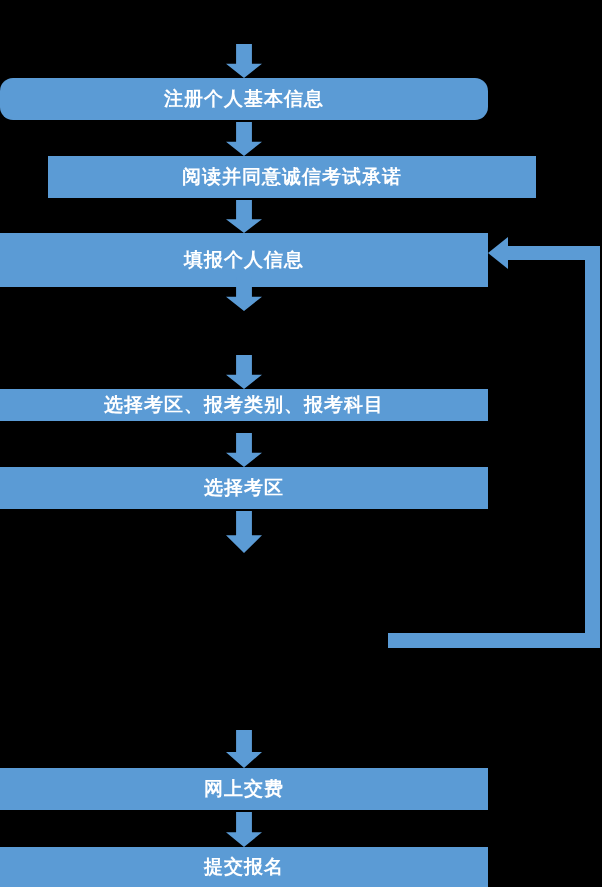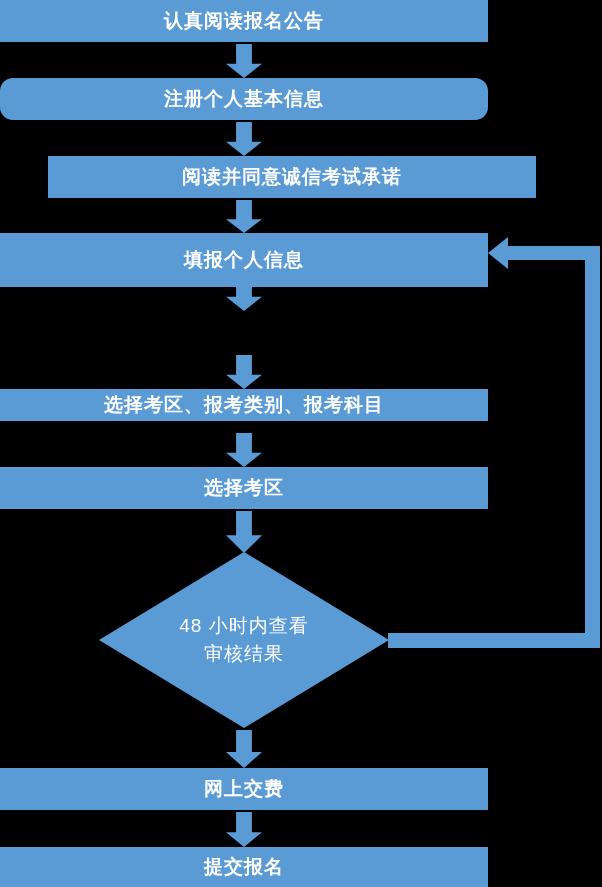--- a/index.html
+++ b/index.html
@@ -82,21 +82,20 @@
     background: #5B9BD5;
     -webkit-clip-path: polygon(0% 50%, 100% 0%, 100% 100%);
     clip-path: polygon(0% 50%, 100% 0%, 100% 100%);
   }
 </style>
 </head>
 <body>
 
 <div id="stage">
 
-  <div class="node process" style="top:0px;height:42px;">认真阅读报名公告</div>
 
   <div class="varrow" style="left:226px;top:44px;height:34px;"></div>
 
   <div class="node process" style="top:78px;height:42px;border-radius:13px;">注册个人基本信息</div>
 
   <div class="varrow" style="left:226px;top:122px;height:34px;"></div>
 
   <div class="node process" style="top:156px;height:42px;margin-left:48px;">阅读并同意诚信考试承诺</div>
 
   <div class="varrow" style="left:226px;top:200px;height:33px;"></div>
@@ -109,25 +108,20 @@
   <div class="varrow" style="left:226px;top:355px;height:34px;"></div>
 
   <div class="node process" style="top:389px;height:32px;">选择考区、报考类别、报考科目</div>
 
   <div class="varrow" style="left:226px;top:433px;height:34px;"></div>
 
   <div class="node process" style="top:467px;height:42px;">选择考区</div>
 
   <div class="varrow" style="left:226px;top:511px;height:42px;"></div>
 
-  <div class="diamond-wrap">
-    <div class="diamond-shape"></div>
-    <div class="diamond-label">48 小时内查看
-审核结果</div>
-  </div>
 
   <div class="loop-seg" style="left:388px;top:633px;width:212px;height:15px;"></div>
   <div class="loop-seg" style="left:585px;top:246px;width:15px;height:387px;"></div>
   <div class="loop-seg" style="left:505px;top:246px;width:88px;height:14px;"></div>
   <div class="loop-head" style="left:488px;top:237px;width:20px;height:32px;"></div>
 
   <div class="varrow" style="left:226px;top:730px;height:38px;"></div>
 
   <div class="node process" style="top:768px;height:42px;font-family:Liberation Serif, serif;">网上交费</div>
 

